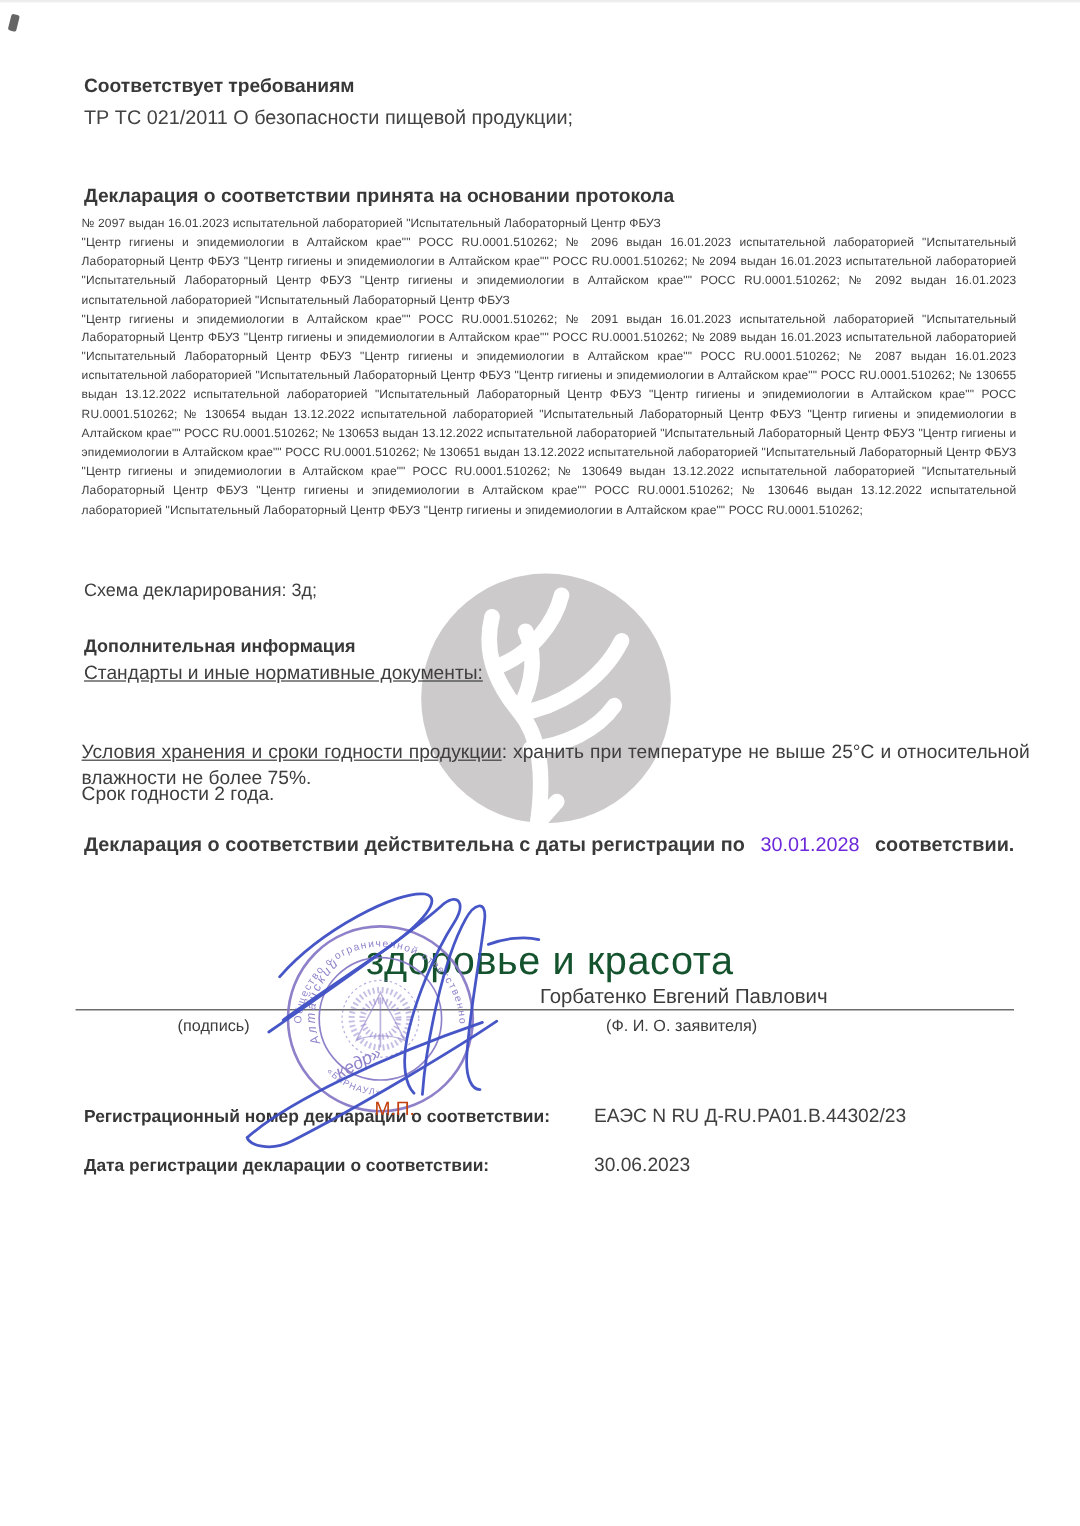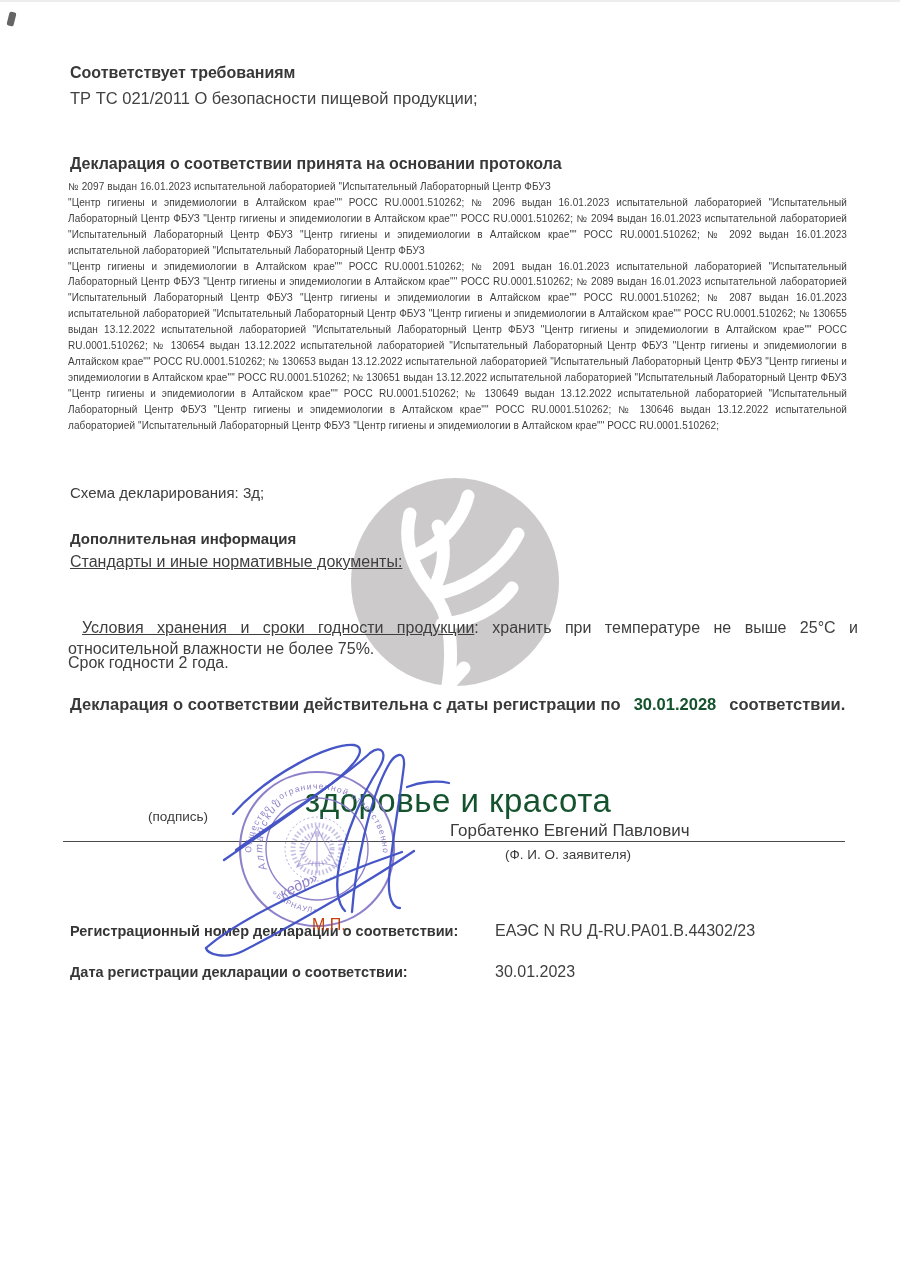--- a/index.html
+++ b/index.html
@@ -15,37 +15,37 @@
   .protocols{
     left:68px;top:177px;width:779px;
     font-size:10px;line-height:15.9px;color:#3f3f3f;
     text-align:justify;white-space:pre-line;letter-spacing:.1px;
   }
   .scheme{left:70px;top:482px;font-size:15px;}
   .addl-head{left:70px;top:528px;font-size:15px;}
   .standards-label{left:70px;top:551px;font-size:16px;text-decoration:underline;}
   .tu-block{left:68px;top:572px;width:780px;font-size:16px;line-height:21px;}
   .storage-block{left:68px;top:615px;width:790px;font-size:16px;line-height:21px;text-align:justify;}
-  .storage-block .ul{text-decoration:underline;margin-left:14px;}
+  .storage-block .ul{text-decoration:underline;}
   .shelf{left:68px;top:652px;font-size:16px;}
   .validity{left:70px;top:693px;font-size:16.5px;font-weight:bold;color:#3a3a3a;white-space:nowrap;}
-  .validity .date{font-weight:bold;color:#14532d;margin:0 13px;}
+  .validity .date{font-weight:normal;color:#6d28d9;margin:0 13px;}
   
   .wm-logo{left:348px;top:470px;z-index:0;}
   .wm-brand{
     left:213px;top:668px;z-index:0;font-size:97px;line-height:1;font-weight:bold;
     color:#b3b1b1;letter-spacing:0;opacity:.92;
   }
   .wm-tagline{left:305px;top:780px;z-index:1;font-size:33px;color:#14532d;letter-spacing:.5px;}
   .content{z-index:2;}
   
   .sig-line{left:63px;top:839px;width:782px;border-top:1.5px solid #4a4a4a;height:0;z-index:2;}
   .sig-name{left:450px;top:819px;font-size:17px;color:#3c3c3c;z-index:2;}
   .cap{font-size:13.5px;color:#3c3c3c;z-index:2;}
-  .cap-sign{left:148px;top:807px;}
+  .cap-sign{left:148px;top:845px;}
   .cap-fio{left:505px;top:845px;}
   .mp{left:312px;top:882px;font-size:16px;font-weight:normal;color:#c2410c;z-index:5;margin-top:32px;}
   .stamp-svg{left:237px;top:767px;z-index:3;opacity:.92;}
   .ink-svg{left:0;top:0;width:900px;height:1272px;z-index:6;pointer-events:none;}
   
   .reg-label{font-size:14.5px;font-weight:bold;color:#363636;}
   .reg-value{font-size:16px;color:#3f3f3f;}
   .artifact{left:8px;top:10px;width:7px;height:14px;background:#4a4a4a;transform:rotate(14deg);border-radius:2px;opacity:.85;z-index:2;}
 </style>
 </head>
@@ -132,15 +132,15 @@
       <path d="M 352,910 C 355,868 369,798 388,764 C 395,751 405,748 404,763 C 401,792 391,842 389,878 C 388,896 393,906 400,906"></path>
       <path d="M 414,849 C 380,872 300,920 243,949 C 225,958 207,952 206,946"></path>
       <path d="M 206,946 C 240,916 320,878 402,850"></path>
       <path d="M 407,785 C 420,780 437,778 449,781"></path>
     </g>
   </svg>
 
   <div class="abs content reg-label" style="left:70px;top:921px;">Регистрационный номер декларации о соответствии:</div>
   <div class="abs content reg-value" style="left:495px;top:920px;">ЕАЭС N RU Д-RU.РА01.В.44302/23</div>
   <div class="abs content reg-label" style="left:70px;top:962px;">Дата регистрации декларации о соответствии:</div>
-  <div class="abs content reg-value" style="left:495px;top:961px;">30.01.2023</div>
+  <div class="abs content reg-value" style="left:495px;top:961px;">30.06.2023</div>
 
 </div>
 
 </body></html>

